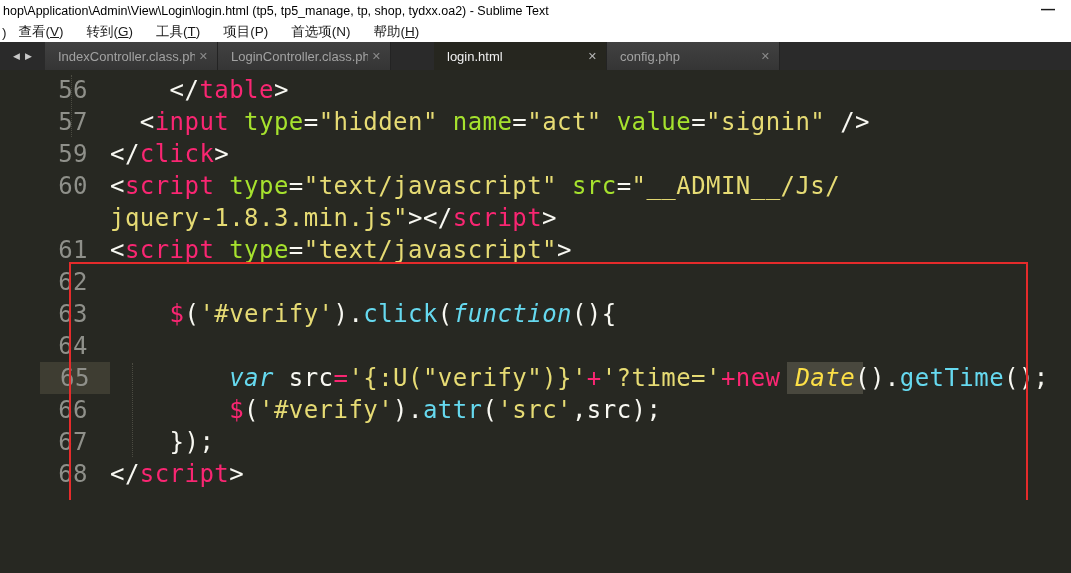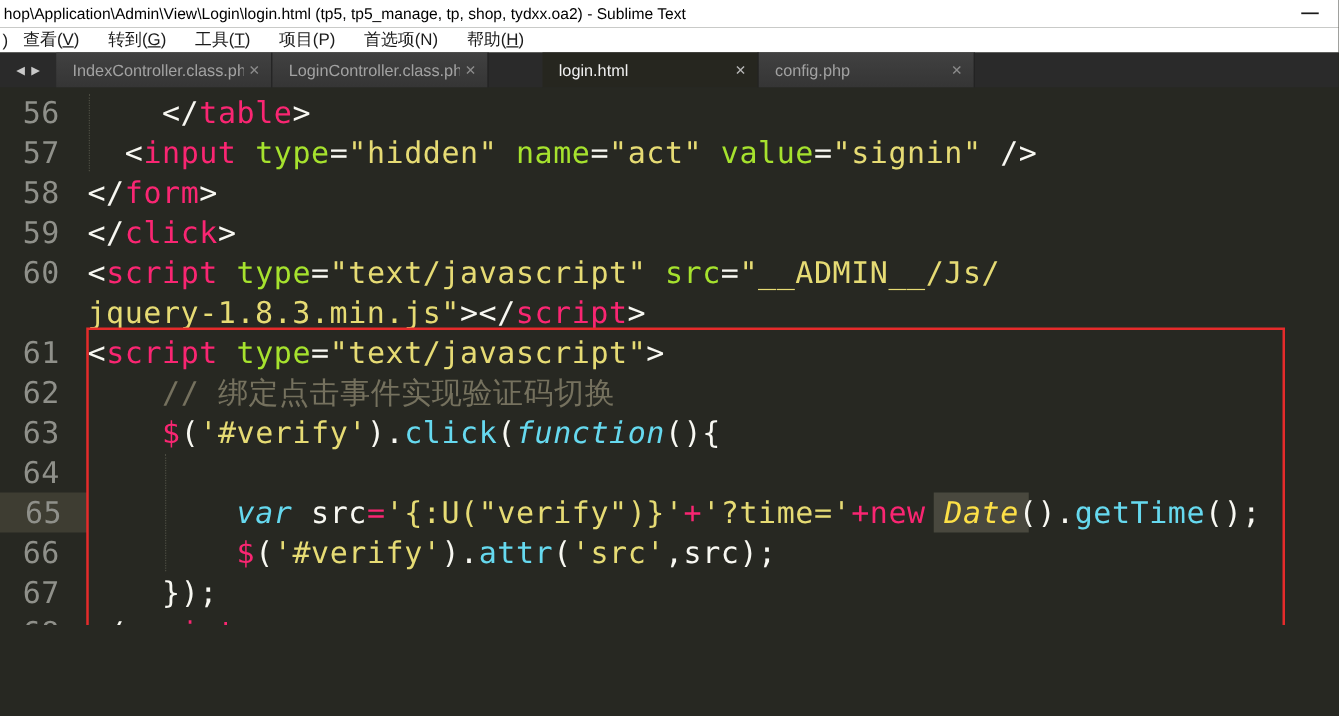--- a/index.html
+++ b/index.html
@@ -32,21 +32,21 @@
   .tab .label { flex:1; white-space:nowrap; overflow:hidden; }
   .tab .close { color:#8b8b8b; font-size:11px; padding-left:4px; }
   .tab.active { background:#26261f; color:#f0f0f0;margin-left:43px; }
   .tab.active .close { color:#b5b5b5; }
 
   
   .editor { flex:1; position:relative; background:#272822; overflow:hidden;
             font-family:"DejaVu Sans Mono", monospace; font-size:24px;
             letter-spacing:0.45px; color:#f8f8f2; }
   .code { padding-top:4px; position:relative; }
-  .row { display:flex; height:32px; line-height:32px; white-space:pre; }
+  .row { display:flex; height:32px; line-height:32px; white-space:pre;margin-left:40px; }
   .gutter { flex:none; width:70px; padding-right:22px; text-align:right; color:#8f908a; }
   .gutter.cur { background:#3e3d32;padding-left:20px; }
   .codeline { flex:1; white-space:pre; }
 
   .tk-p { color:#f8f8f2; }                      
   .tk-t { color:#f92672; }                      
   .tk-a { color:#a6e22e; }                      
   .tk-s { color:#e6db74; }                      
   .tk-c { color:#75715e; }                      
   .tk-o { color:#f92672; }                      
@@ -103,26 +103,25 @@
           <span class="label">config.php</span>
           <span class="close">✕</span>
         </div>
       </div>
   </div>
 
   <div class="editor">
     <div class="code">
         <div class="row"><span class="gutter">56</span><span class="codeline"><span class="tk-p">    &lt;/</span><span class="tk-t">table</span><span class="tk-p">&gt;</span></span></div>
         <div class="row"><span class="gutter">57</span><span class="codeline"><span class="tk-p">  &lt;</span><span class="tk-t">input</span><span class="tk-p"> </span><span class="tk-a">type</span><span class="tk-p">=</span><span class="tk-s">"hidden"</span><span class="tk-p"> </span><span class="tk-a">name</span><span class="tk-p">=</span><span class="tk-s">"act"</span><span class="tk-p"> </span><span class="tk-a">value</span><span class="tk-p">=</span><span class="tk-s">"signin"</span><span class="tk-p"> /&gt;</span></span></div>
-        <div class="row"><span class="gutter">58</span><span class="codeline"><span class="tk-p">&lt;/</span><span class="tk-t">form</span><span class="tk-p">&gt;</span></span></div>
         <div class="row"><span class="gutter">59</span><span class="codeline"><span class="tk-p">&lt;/</span><span class="tk-t">click</span><span class="tk-p">&gt;</span></span></div>
         <div class="row"><span class="gutter">60</span><span class="codeline"><span class="tk-p">&lt;</span><span class="tk-t">script</span><span class="tk-p"> </span><span class="tk-a">type</span><span class="tk-p">=</span><span class="tk-s">"text/javascript"</span><span class="tk-p"> </span><span class="tk-a">src</span><span class="tk-p">=</span><span class="tk-s">"__ADMIN__/Js/</span></span></div>
         <div class="row"><span class="gutter"></span><span class="codeline"><span class="tk-s">jquery-1.8.3.min.js"</span><span class="tk-p">&gt;&lt;/</span><span class="tk-t">script</span><span class="tk-p">&gt;</span></span></div>
         <div class="row"><span class="gutter">61</span><span class="codeline"><span class="tk-p">&lt;</span><span class="tk-t">script</span><span class="tk-p"> </span><span class="tk-a">type</span><span class="tk-p">=</span><span class="tk-s">"text/javascript"</span><span class="tk-p">&gt;</span></span></div>
-        <div class="row"><span class="gutter">62</span><span class="codeline"><span class="tk-p">    </span><span class="tk-c">// 绑定点击事件实现验证码切换</span></span></div>
+        <div class="row"><span class="gutter">62</span><span class="codeline"><span class="tk-p">    </span></span></div>
         <div class="row"><span class="gutter">63</span><span class="codeline"><span class="tk-p">    </span><span class="tk-o">$</span><span class="tk-p">(</span><span class="tk-s">'#verify'</span><span class="tk-p">).</span><span class="tk-f">click</span><span class="tk-p">(</span><span class="tk-k">function</span><span class="tk-p">(){</span></span></div>
         <div class="row"><span class="gutter">64</span><span class="codeline"><span class="tk-p">        </span></span></div>
         <div class="row"><span class="gutter cur">65</span><span class="codeline"><span class="tk-p">        </span><span class="tk-k">var</span><span class="tk-p"> src</span><span class="tk-o">=</span><span class="tk-s">'{:U("verify")}'</span><span class="tk-o">+</span><span class="tk-s">'?time='</span><span class="tk-o">+new</span><span class="tk-p"> </span><span class="tk-d">Date</span><span class="tk-p">().</span><span class="tk-f">getTime</span><span class="tk-p">();</span></span></div>
         <div class="row"><span class="gutter">66</span><span class="codeline"><span class="tk-p">        </span><span class="tk-o">$</span><span class="tk-p">(</span><span class="tk-s">'#verify'</span><span class="tk-p">).</span><span class="tk-f">attr</span><span class="tk-p">(</span><span class="tk-s">'src'</span><span class="tk-p">,src);</span></span></div>
         <div class="row"><span class="gutter">67</span><span class="codeline"><span class="tk-p">    </span><span class="tk-p">});</span></span></div>
         <div class="row"><span class="gutter">68</span><span class="codeline"><span class="tk-p">&lt;/</span><span class="tk-t">script</span><span class="tk-p">&gt;</span></span></div>
       </div>
     <div class="guide g1"></div>
     <div class="guide g2"></div>
     <div class="redbox"></div>

